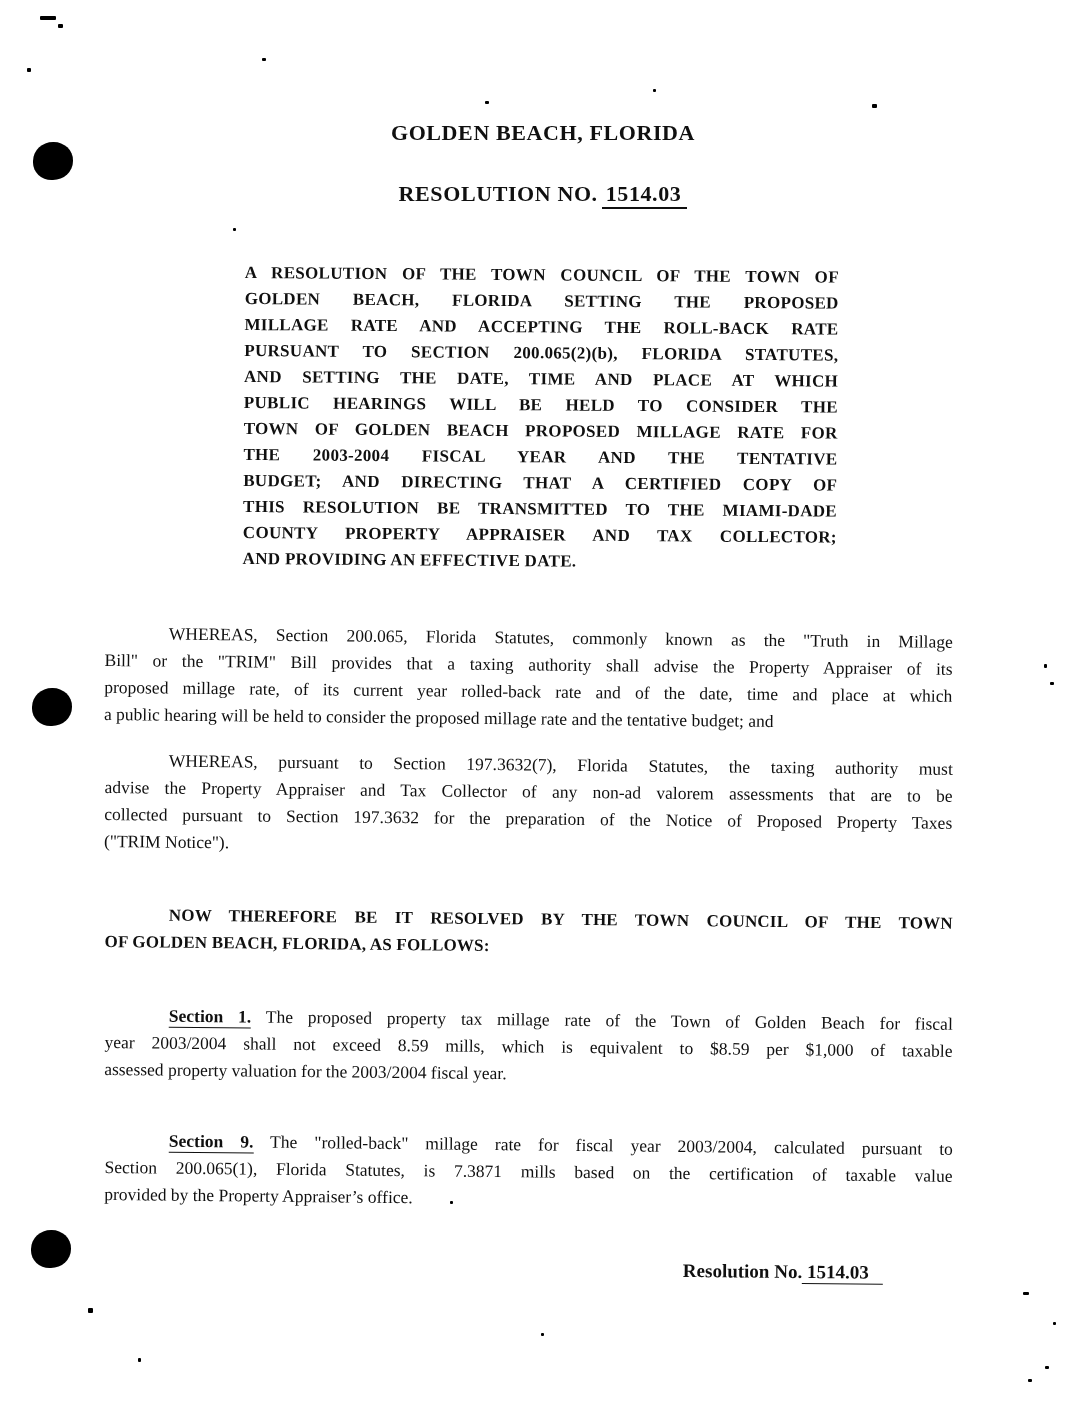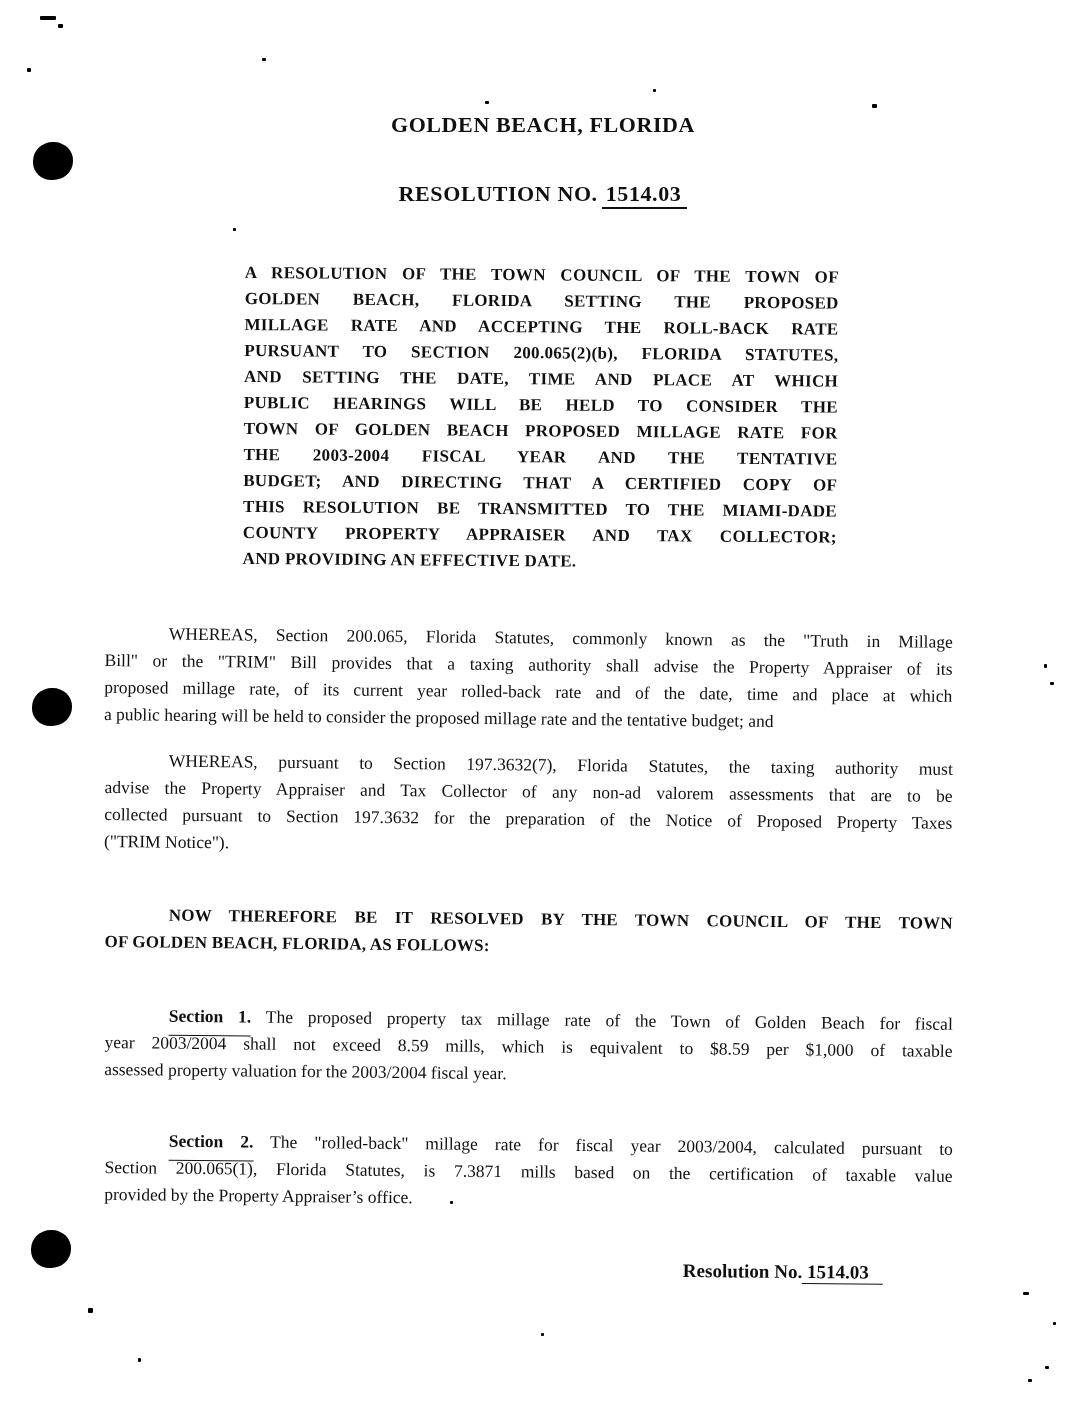--- a/index.html
+++ b/index.html
@@ -20,21 +20,21 @@
     background: #000;
     border-radius: 50% 48% 50% 46%;
   }
   .punch.p1 { left: 33px; top: 142px; }
   .punch.p2 { left: 32px; top: 688px; }
   .punch.p3 { left: 31px; top: 1230px; }
   
   .speck { position: absolute; background: #000; border-radius: 1px; }
   
   .title-block { position: absolute; left: 0; width: 100%; text-align: center; }
-  .t1 { top: 112px; }
+  .t1 { top: 120px; }
   .t2 { top: 181px; }
   .title-text {
     font-weight: 700;
     font-size: 22px;
     letter-spacing: 0.6px;
   }
   .res-number {
     font-weight: 700;
     border-bottom: 2px solid #101010;
     padding: 0 6px 1px 4px;
@@ -64,21 +64,21 @@
   .para.w1 { top: 620px; }
   .para.w2 { top: 747px; }
   .para.nt { top: 901px; font-weight: 700; font-size: 17px; letter-spacing: 0.2px; }
   .para.s1 { top: 1002px; }
   .para.s2 { top: 1127px; }
   .indent { padding-left: 64px; }
   .lead-bold { font-weight: 400; }
   .lead-section {
     font-weight: 700;
     border-bottom: 1.7px solid #101010;
-    padding-bottom: 9px;
+    padding-bottom: 1px;
   }
   
   .footer {
     position: absolute;
     left: 683px; top: 1260px;
     font-weight: 700;
     font-size: 19px;
     transform: rotate(0.5deg);
     transform-origin: left top;
     white-space: nowrap;
@@ -166,21 +166,21 @@
   <div class="para s1">
     <div class="jline indent">
       <span class="lead-section">Section 1.</span><span>  The proposed property tax millage rate of the Town of Golden Beach for fiscal</span>
     </div>
     <div class="jline">year 2003/2004 shall not exceed 8.59 mills, which is equivalent to $8.59 per $1,000 of taxable</div>
     <div class="jline last">assessed property valuation for the 2003/2004 fiscal year.</div>
   </div>
 
   <div class="para s2">
     <div class="jline indent">
-      <span class="lead-section">Section 2.</span><span>  The "rolled-back" millage rate for fiscal year 2003/2004, calculated pursuant to</span>
+      <span class="lead-section">Section 9.</span><span>  The "rolled-back" millage rate for fiscal year 2003/2004, calculated pursuant to</span>
     </div>
     <div class="jline">Section 200.065(1), Florida Statutes, is 7.3871 mills based on the certification of taxable value</div>
     <div class="jline last">provided by the Property Appraiser’s office.</div>
   </div>
 
   <div class="footer">
     <span>Resolution No.</span><span class="uline"> 1514.03   </span>
   </div>
 
 </div>

